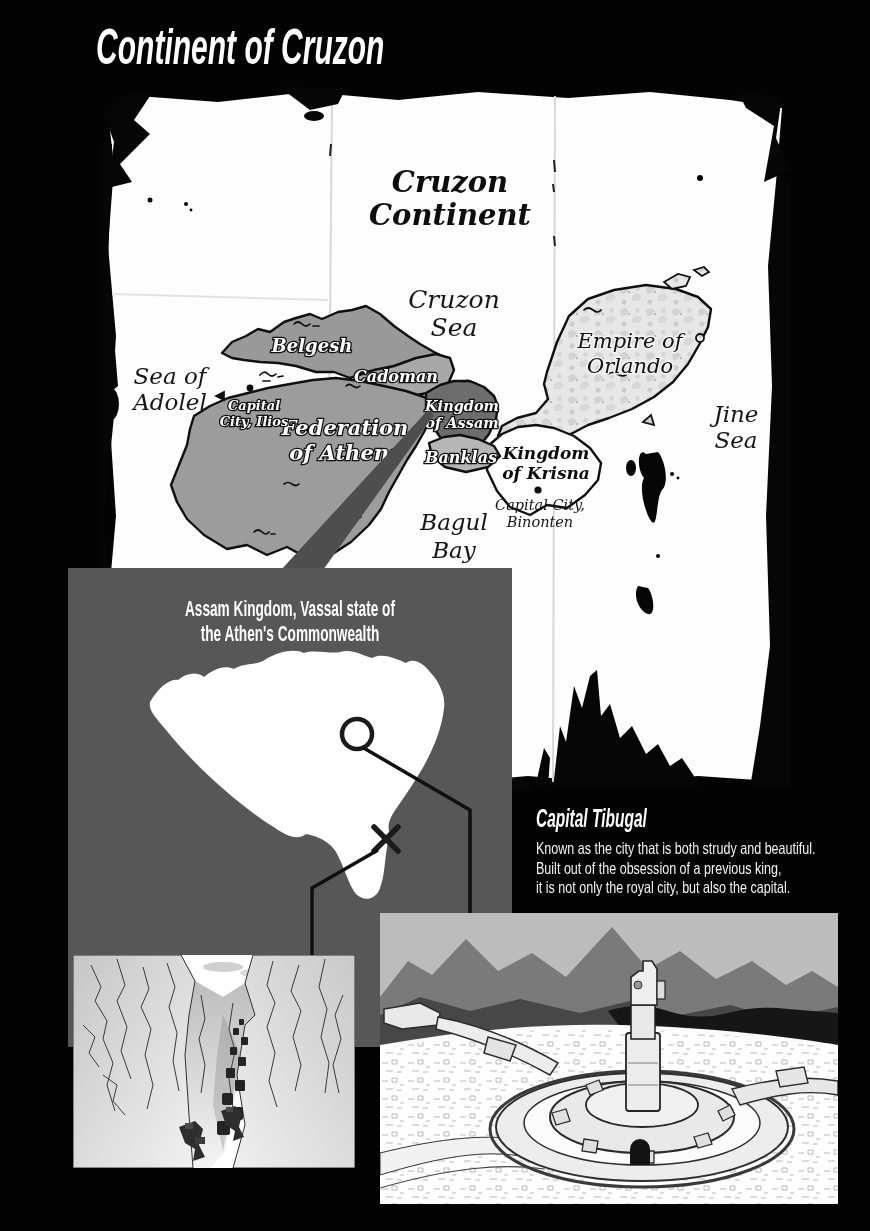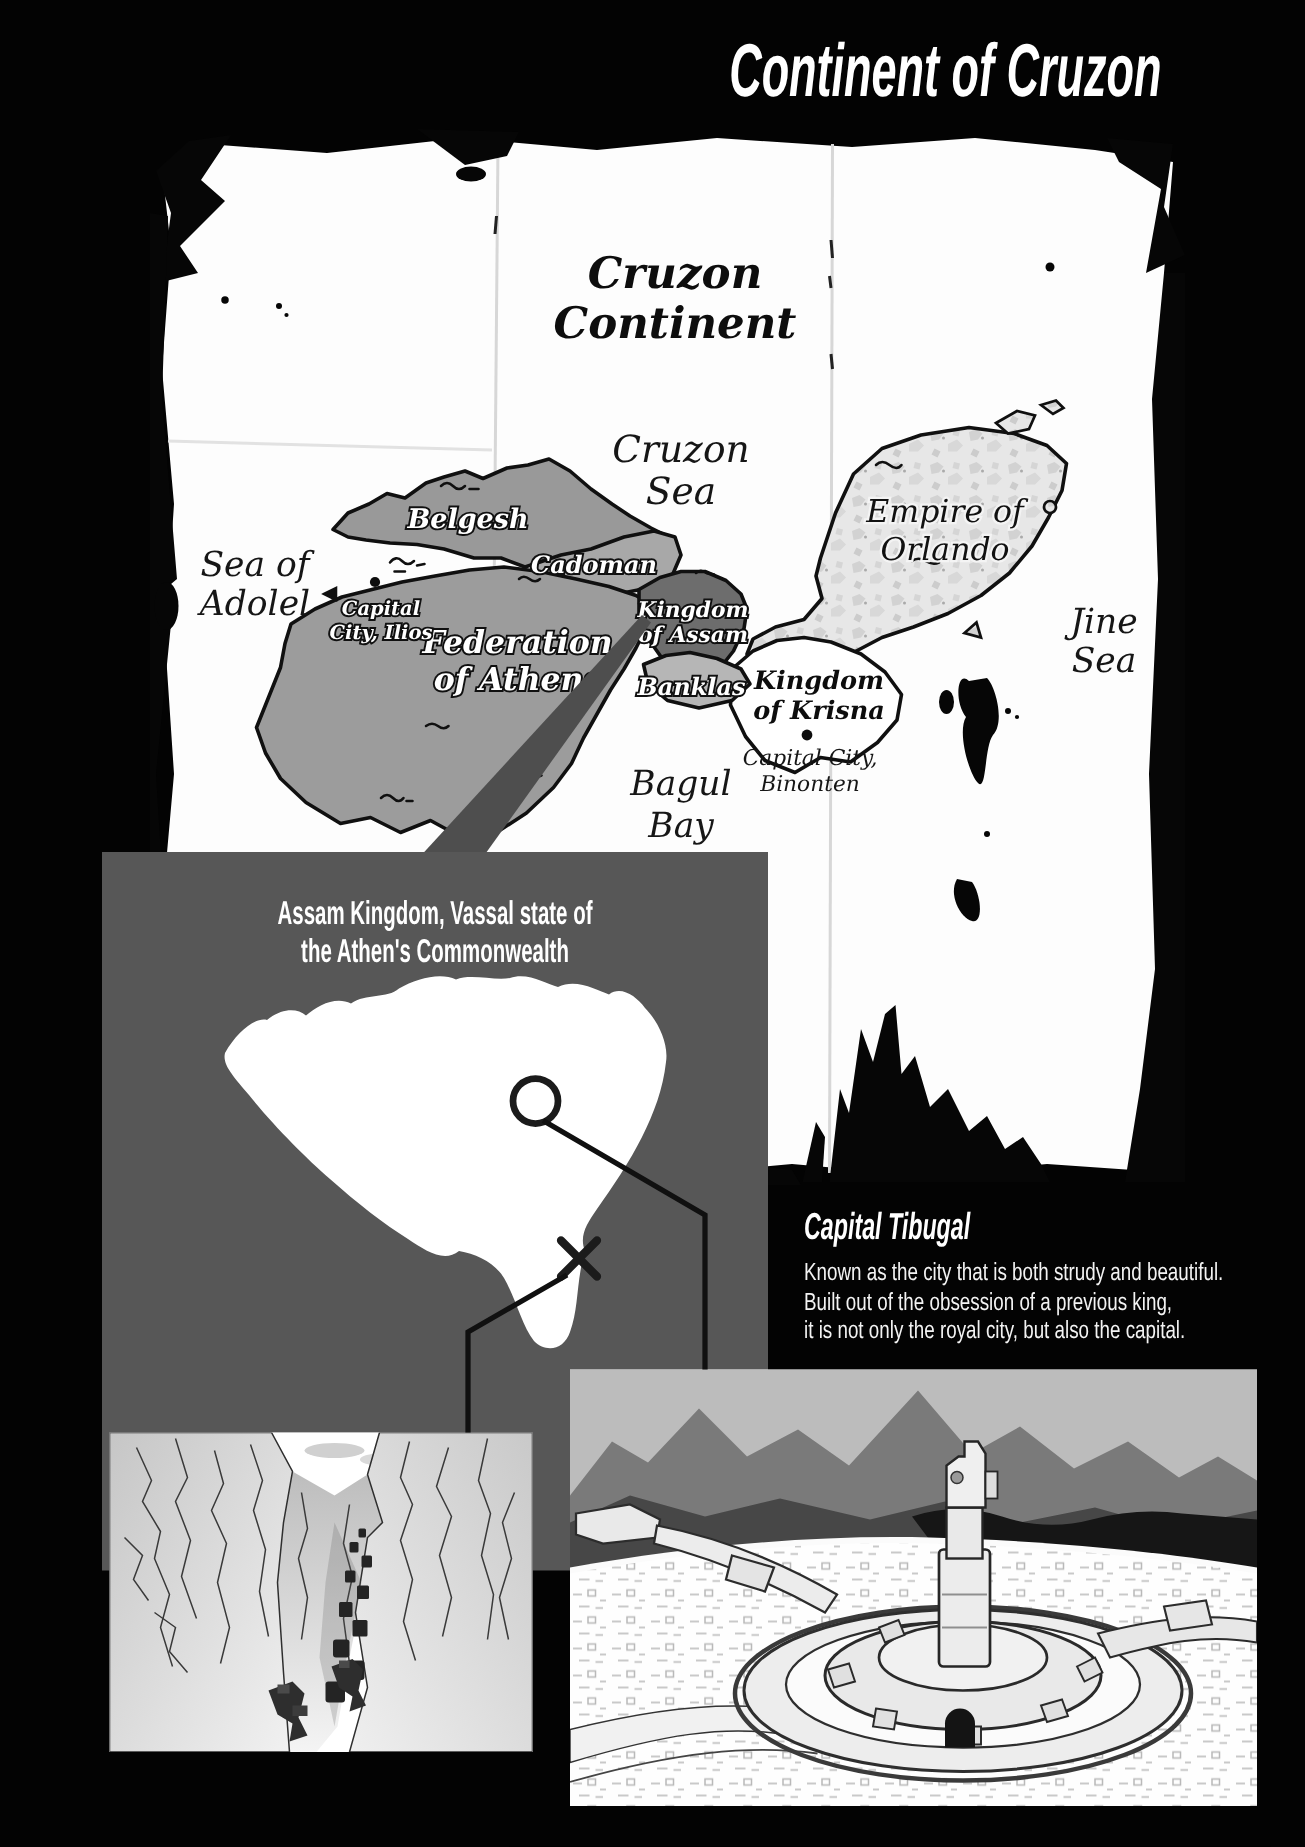--- a/index.html
+++ b/index.html
@@ -1,19 +1,19 @@
 <!DOCTYPE html>
 <html><head>
 <meta charset="utf-8">
 <style>
   html,body{margin:0;padding:0;background:#000;}
   .page{position:relative;width:870px;height:1231px;background:#030303;overflow:hidden;
         font-family:"Liberation Sans",sans-serif;}
   
-  .title-wrap{position:absolute;top:18px;left:0;width:870px;text-align:right;z-index:5;}
+  .title-wrap{position:absolute;top:18px;left:0;width:870px;text-align:left;z-index:5;}
   .title-wrap span{display:inline-block;color:#fff;font-weight:bold;font-style:italic;
         font-size:50px;letter-spacing:0px;transform:scaleX(0.60);transform-origin:50% 50%;
         white-space:nowrap;}
   
   .map-svg{position:absolute;left:98px;top:86px;z-index:1;}
   .serif-lbl{font-family:"DejaVu Serif",serif;font-style:italic;fill:#161616;}
   .serif-bold{font-family:"DejaVu Serif",serif;font-style:italic;font-weight:bold;fill:#0d0d0d;}
   .lbl-outline{font-family:"DejaVu Serif",serif;font-style:italic;font-weight:bold;fill:#ffffff;
         stroke:#101010;stroke-width:2.6px;paint-order:stroke fill;}
   .lbl-halo{font-family:"DejaVu Serif",serif;font-style:italic;fill:#111;

